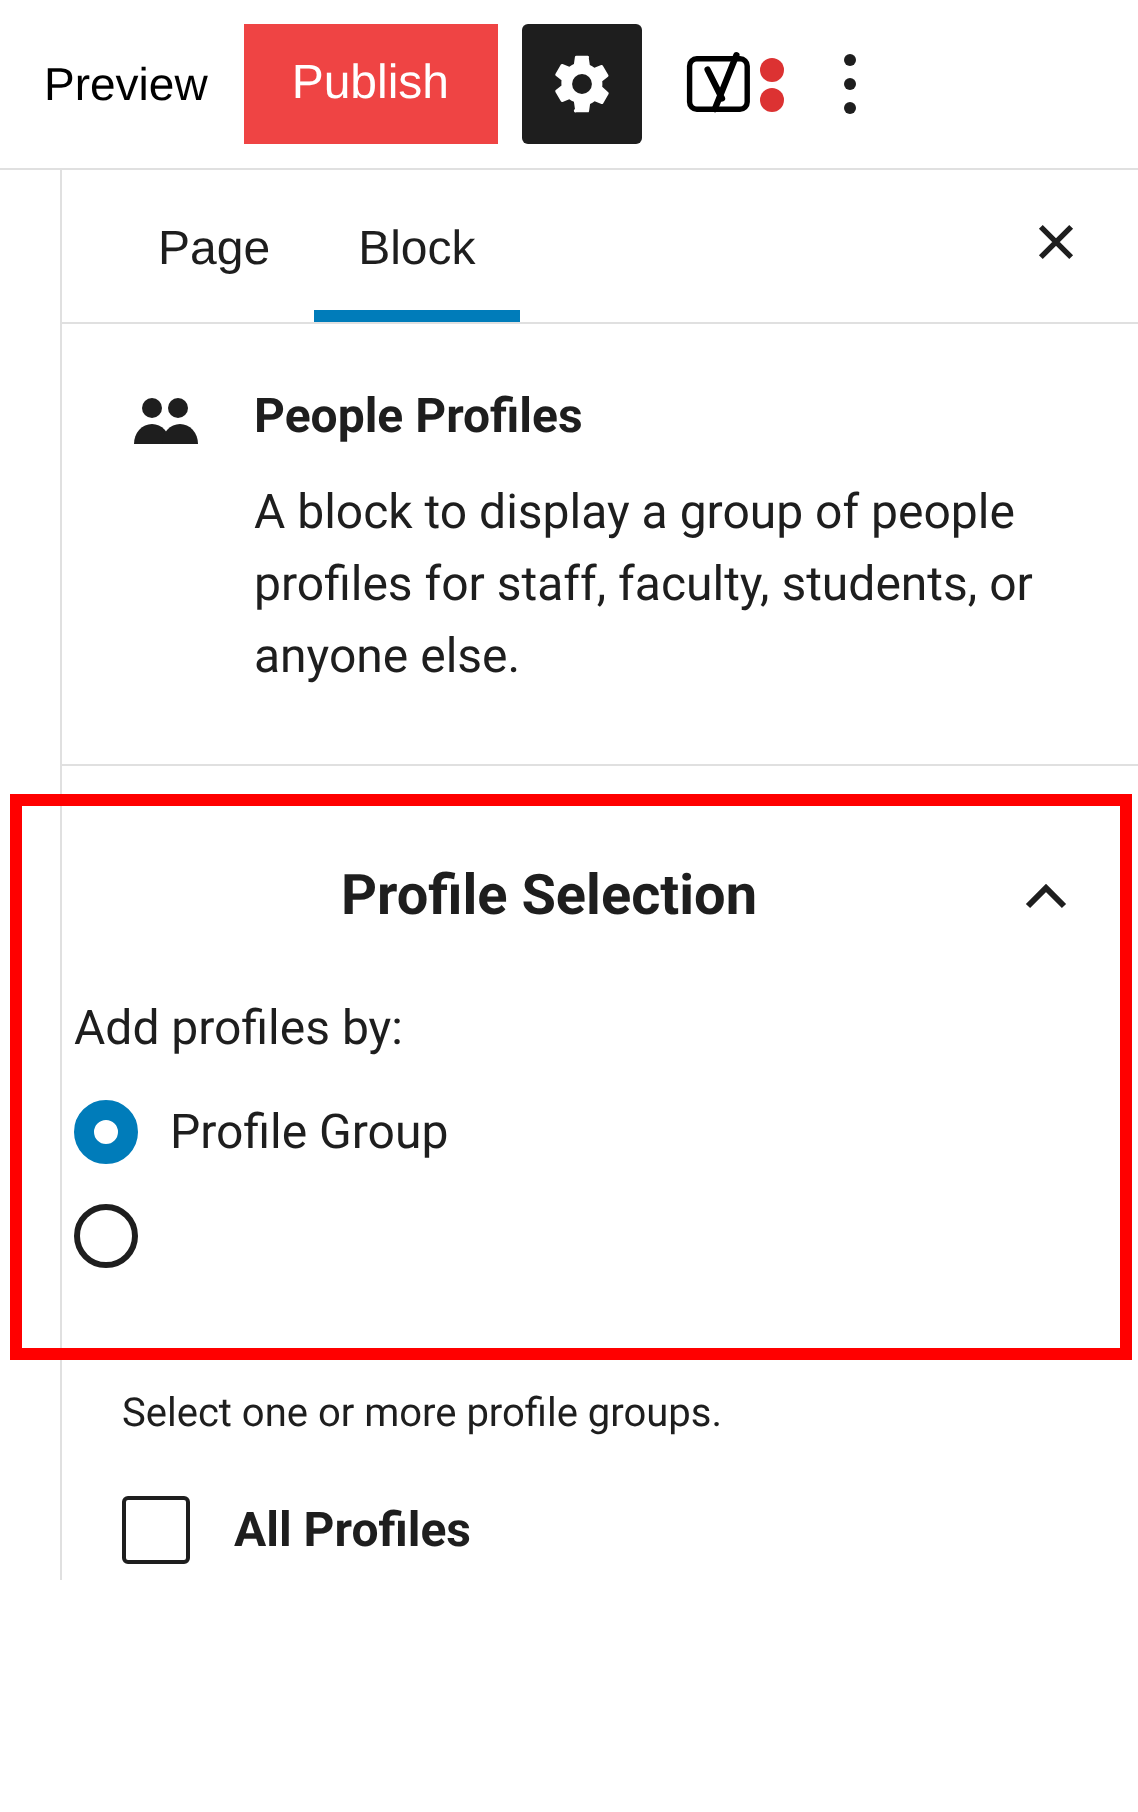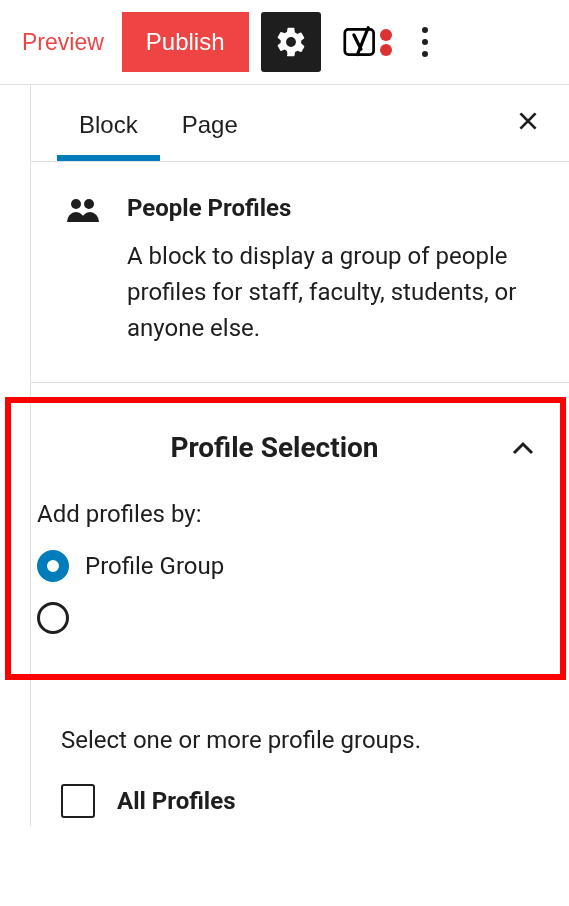--- a/index.html
+++ b/index.html
@@ -11,21 +11,21 @@
       color: #1e1e1e;
     }
     .toolbar {
       display: flex;
       align-items: center;
       padding: 12px 10px 12px 16px;
       gap: 12px;
       border-bottom: 1px solid #e0e0e0;
     }
     .preview-link {
-      color: #ef4444;
+      color: #000000;
       font-size: 23px;
       background: none;
       border: none;
       cursor: pointer;
       padding: 8px 6px;
       font-weight: 400;
     }
     .publish-btn {
       background: #ef4444;
       color: #fff;
@@ -130,21 +130,21 @@
       cursor: pointer;
       flex-shrink: 0;
     }
     .radio-circle.selected {
       border: 10px solid #007cba;
       width: 32px; height: 32px;
       background: #fff;
     }
     .radio-label { font-size: 24px; }
     .section-help {
-      font-size: 24px; padding: 14px 26px 22px 26px; margin-left: -26px; margin-top: 32px;
+      font-size: 20px; padding: 14px 26px 22px 26px; margin-left: -26px;
     }
     .checkbox-row { display: flex; align-items: center; gap: 22px; padding: 8px 26px; margin-left: -26px; font-weight: bold; }
     .checkbox-box { width: 34px; height: 34px; border: 2px solid #1e1e1e; cursor: pointer; border-radius: 3px; }
     .checkbox-label { font-size: 24px; }
     .after-highlight { padding-left: 30px; }
   </style>
 </head>
 <body>
 
 <div class="toolbar">
@@ -169,22 +169,22 @@
     <svg width="8" height="32" viewBox="0 0 8 32" fill="#1e1e1e">
       <circle cx="4" cy="4" r="3"></circle>
         <circle cx="4" cy="16" r="3"></circle>
         <circle cx="4" cy="28" r="3"></circle>
     </svg>
   </button>
 </div>
 
 <div class="sidebar">
   <div class="tabs">
+    <button class="tab">Page</button>
     <button class="tab active">Block</button>
-    <button class="tab">Page</button>
     <button class="close-tabs">
       <svg width="26" height="26" viewBox="0 0 24 24" fill="none" stroke="#1e1e1e" stroke-width="2.5">
           <path d="M5 5 L19 19 M19 5 L5 19"></path>
         </svg>
     </button>
   </div>
 
   <div class="block-header">
     <div class="block-icon-wrap">
       <svg width="32" height="26" viewBox="0 0 32 26" fill="#1e1e1e">

